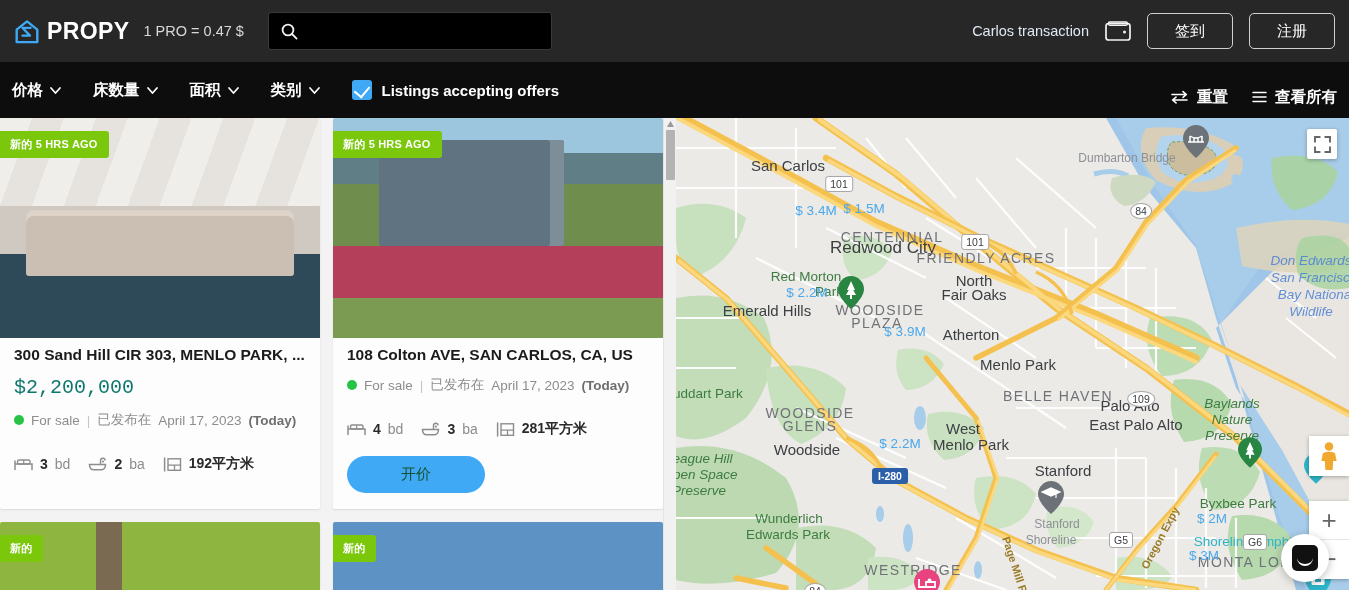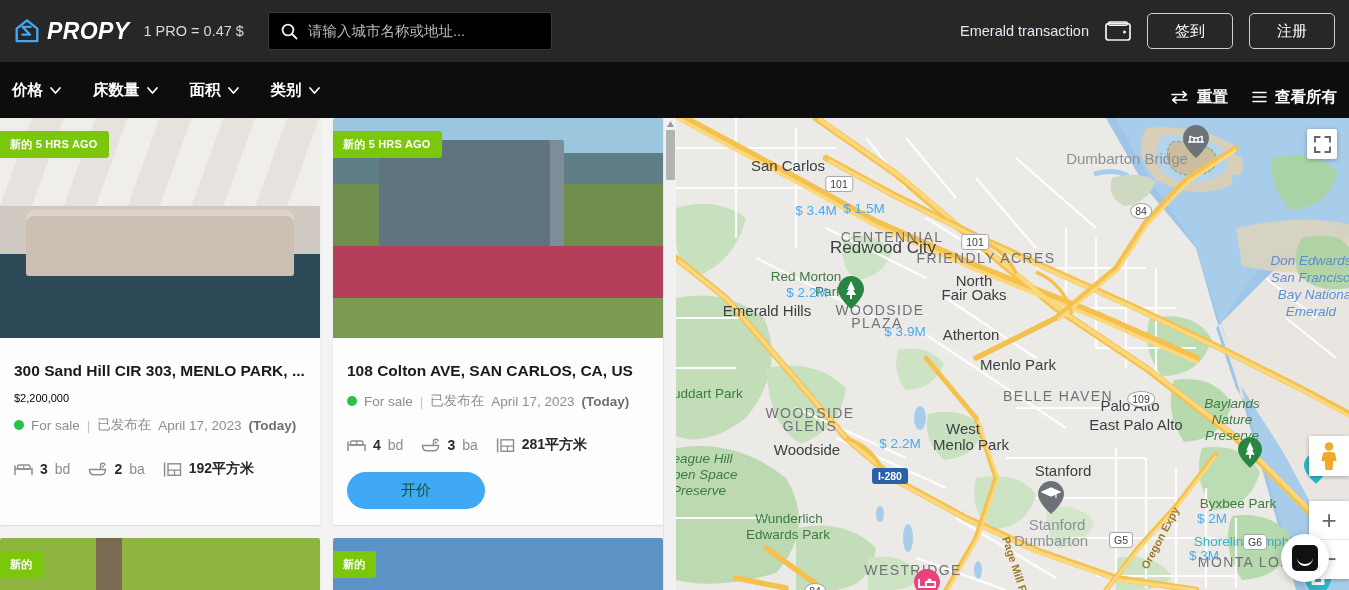--- a/index.html
+++ b/index.html
@@ -13,21 +13,21 @@
   #app { width: 1349px; height: 590px; position: relative; display: flex; flex-direction: column; }
 
   
   .header {
     height: 62px; min-height: 62px;
     background: #272727;
     display: flex; align-items: center;
     padding: 0 14px;
     position: relative; z-index: 30;
   }
-  .logo-wrap { display: flex; align-items: flex-start; gap: 7px; font-style: italic; }
+  .logo-wrap { display: flex; align-items: flex-end; gap: 7px; }
   .logo-mark { width: 26px; height: 26px; display:block; }
   .logo-text {
     color: #fff; font-size: 23px; font-weight: bold; letter-spacing: .4px;
   }
   .rate {
     color: #d9d9d9; font-size: 14.5px; margin-left: 14px; white-space: nowrap;
   }
   .search-box {
     margin-left: 24px;
     width: 284px; height: 38px;
@@ -119,26 +119,26 @@
   .card-photo { height: 220px; position: relative; overflow: hidden; }
   .badge {
     position: absolute; left: 0; top: 13px;
     background: #7ac70c; color: #fff;
     font-size: 11px; font-weight: bold;
     padding: 6px 11px 6px 10px;
     border-radius: 0 3px 3px 0;
     letter-spacing: .2px; z-index: 4;
   }
   .card.c1 .badge, .card.c3 .badge { left:0; }
-  .card-body { padding: 8px 14px 16px 14px; margin-top: 16px; }
+  .card-body { padding: 8px 14px 16px 14px; }
   .card-title {
     font-size: 15.5px; font-weight: bold; color: #1b1b1b;
     white-space: nowrap; overflow: hidden; text-overflow: ellipsis;
   }
-  .card-price { font-size: 11px; color: #000000; margin-top: 12px; }
+  .card-price { font-size: 20px; color: #0f766e; margin-top: 12px; font-family: Liberation Mono, monospace; }
   .card-status { display:flex; align-items:center; gap:7px; margin-top: 12px; font-size:13.5px; color:#8d8d8d; }
   .dot { width:10px; height:10px; border-radius:50%; background:#27c346; flex:0 0 auto; }
   .card-status b { color:#6f6f6f; }
   .sep { color:#c6c6c6; }
   .card-specs { display:flex; align-items:center; gap: 18px; margin-top: 26px; }
   .spec { display:flex; align-items:center; gap: 7px; font-size:14px; color:#8d8d8d; }
   .spec b { color:#2a2a2a; font-weight:bold; }
   .spec .u { color:#8d8d8d; }
   .spec-area b { color:#2a2a2a; }
   .cta {
@@ -190,21 +190,21 @@
   }
   .m-city { color:#3c4043; font-size:15px; }
   .m-city.big { font-size:17px; }
   .m-nbhd { color:#6f7277; font-size:14px; letter-spacing:1.4px; }
   .m-park { color:#3d7c41; font-size:13.5px; }
   .m-park.it { font-style: italic; text-align: right; }
   .m-water { color:#4a7fd4; font-size:13.5px; font-style:italic; opacity:.85;}
   .m-poi { color:#2eb4c8; font-size:13.5px; }
   .m-price { color:#4aa8ec; font-size:13.5px; }
   .m-road { color:#9a7b28; font-size:11px; font-weight:600; }
-  .m-gray { color:#8d9096; font-size:15px; }
+  .m-gray { color:#8d9096; font-size:12px; }
   .shield {
     position:absolute; transform:translate(-50%,-50%);
     background:#fff; border:1px solid #a6a6a6; border-radius:3px;
     font-size:10.5px; color:#3c4043; padding:1px 4px; line-height:1.15;
     font-family:"Liberation Sans", sans-serif; pointer-events:none;
   }
   .pin { position:absolute; transform:translate(-50%,-100%); pointer-events:none; }
   .map-fs {
     position:absolute; right:12px; top:11px; width:30px; height:30px;
     background:#fff; border-radius:2px; box-shadow:0 1px 4px rgba(0,0,0,.3);
@@ -252,25 +252,24 @@
       </svg>
       <span class="logo-text">PROPY</span>
     </div>
     <div class="rate">1 PRO = 0.47 $</div>
 
     <div class="search-box">
       <svg width="17" height="17" viewBox="0 0 17 17">
         <circle cx="7" cy="7" r="5.4" fill="none" stroke="#f2f2f2" stroke-width="1.8"></circle>
         <line x1="11" y1="11" x2="15.6" y2="15.6" stroke="#f2f2f2" stroke-width="1.8" stroke-linecap="round"></line>
       </svg>
-      <input class="search-input" value="" placeholder="请输入城市名称或地址..." style="">
     </div>
 
     <div class="header-right">
-      <div class="create-tx">Emerald transaction</div>
+      <div class="create-tx">Carlos transaction</div>
       <svg class="wallet-ico" viewBox="0 0 26 21">
         <rect x="1" y="2.5" width="24" height="16.5" rx="2.6" fill="none" stroke="#f3f3f3" stroke-width="1.7"></rect>
         <rect x="3.4" y="1" width="19" height="3.2" rx="1.4" fill="none" stroke="#f3f3f3" stroke-width="1.4"></rect>
         <circle cx="19.5" cy="11" r="1.5" fill="#f3f3f3"></circle>
       </svg>
       <button class="btn-outline">签到</button>
       <button class="btn-outline">注册</button>
     </div>
   </div>
 
@@ -293,20 +292,24 @@
           <path d="M1 1 L5.5 6 L10 1" fill="none" stroke="#fff" stroke-width="1.7" stroke-linecap="round"></path>
         </svg>
     </div>
     <div class="fdrop">
       <span>类别</span>
       <svg class="chev" viewBox="0 0 11 7">
           <path d="M1 1 L5.5 6 L10 1" fill="none" stroke="#fff" stroke-width="1.7" stroke-linecap="round"></path>
         </svg>
     </div>
 
+    <div class="chk-wrap">
+      <span class="chk"></span>
+      <span class="chk-label">Listings accepting offers</span>
+    </div>
 
 
     <div class="fb-right">
       <div class="fb-act">
         <svg width="19" height="14" viewBox="0 0 19 14">
           <path d="M2 4.5 H16 M13 1.6 L16.4 4.5 L13 7.4" fill="none" stroke="#fff" stroke-width="1.6" stroke-linecap="round" stroke-linejoin="round"></path>
           <path d="M17 10 H3 M6 7.1 L2.6 10 L6 12.9" fill="none" stroke="#fff" stroke-width="1.6" stroke-linecap="round" stroke-linejoin="round"></path>
         </svg>
         <span>重置</span>
       </div>
@@ -585,26 +588,26 @@
       <div class="mlabel m-park" style="left:113px;top:400px">Wunderlich</div>
       <div class="mlabel m-park" style="left:112px;top:416px">Edwards Park</div>
       <div class="mlabel m-park it" style="left:556px;top:285px">Baylands</div>
       <div class="mlabel m-park it" style="left:556px;top:301px">Nature</div>
       <div class="mlabel m-park it" style="left:556px;top:317px">Preserve</div>
       <div class="mlabel m-park" style="left:562px;top:385px">Byxbee Park</div>
 
       <div class="mlabel m-water" style="left:635px;top:142px">Don Edwards</div>
       <div class="mlabel m-water" style="left:638px;top:159px">San Francisco</div>
       <div class="mlabel m-water" style="left:640px;top:176px">Bay National</div>
-      <div class="mlabel m-water" style="left:635px;top:193px">Emerald</div>
+      <div class="mlabel m-water" style="left:635px;top:193px">Wildlife</div>
 
       <div class="mlabel m-poi" style="left:588px;top:423px">Shoreline Amphitheatre</div>
 
       <div class="mlabel m-gray" style="left:381px;top:406px">Stanford</div>
-      <div class="mlabel m-gray" style="left:375px;top:422px">Dumbarton</div>
+      <div class="mlabel m-gray" style="left:375px;top:422px">Shoreline</div>
 
       <div class="mlabel m-road" style="left:484px;top:420px;transform:translate(-50%,-50%) rotate(-62deg)">Oregon Expy</div>
       <div class="mlabel m-road" style="left:340px;top:450px;transform:translate(-50%,-50%) rotate(72deg)">Page Mill Rd</div>
 
       <div class="shield" style="left:163px;top:66px">101</div>
       <div class="shield" style="left:299px;top:124px">101</div>
       <div class="shield" style="left:465px;top:93px;border-radius:50%">84</div>
       <div class="shield" style="left:465px;top:281px;border-radius:50%">109</div>
       <div class="shield" style="left:139px;top:473px;border-radius:50%">84</div>
       <div class="shield" style="left:445px;top:422px">G5</div>

